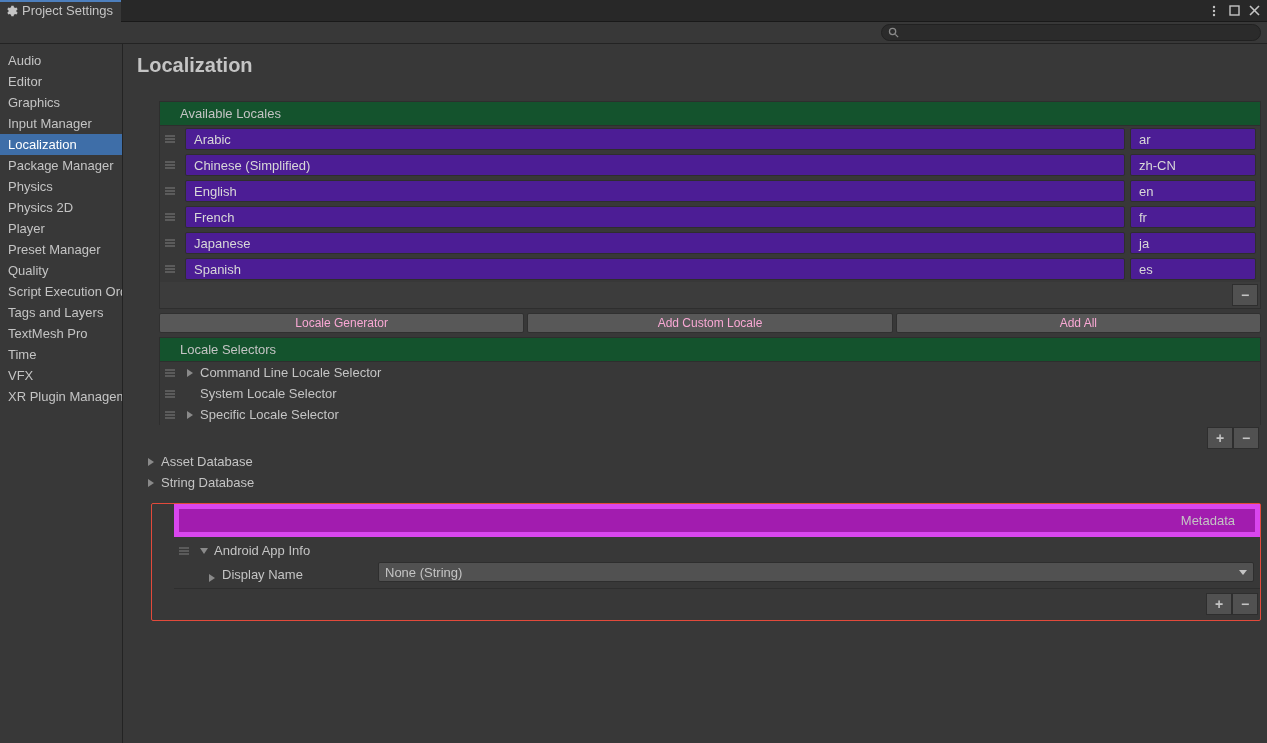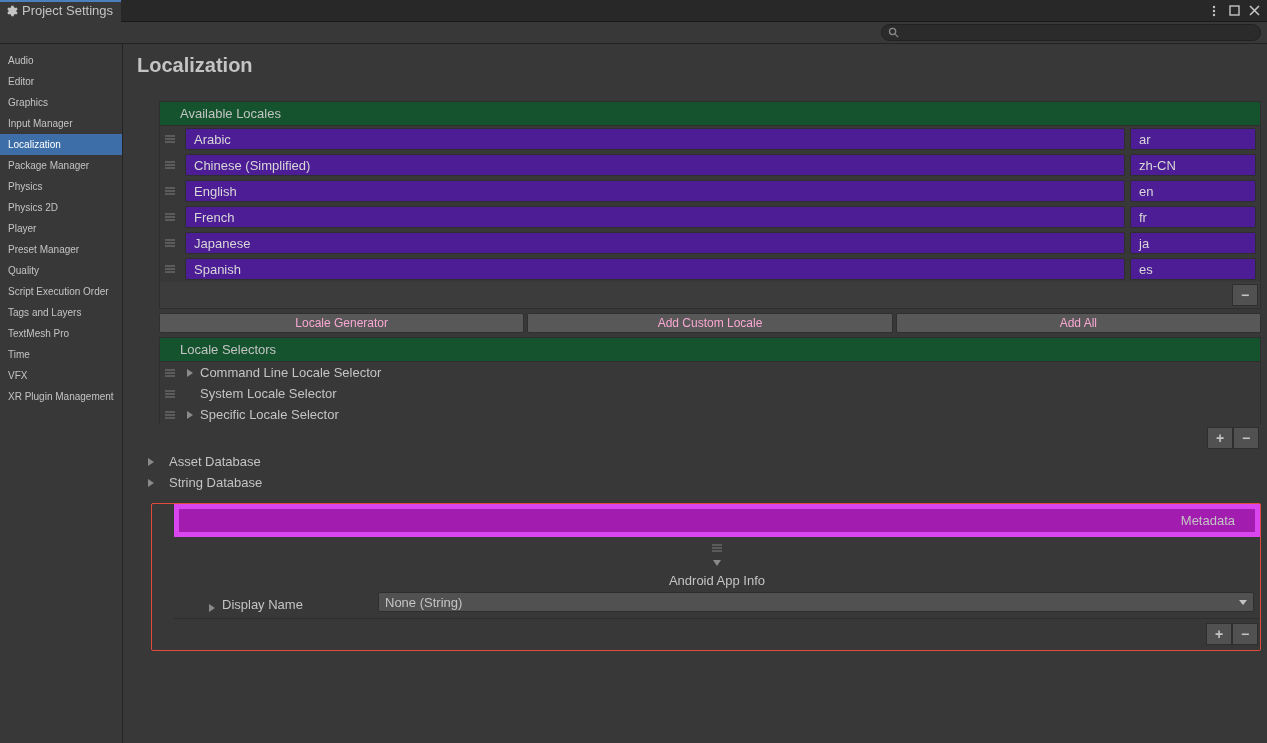--- a/index.html
+++ b/index.html
@@ -14,21 +14,21 @@
 .win-icon { width: 14px; height: 14px; display: inline-flex; align-items: center; justify-content: center; color: #c4c4c4; cursor: pointer; }
 
 
 .searchrow { height: 22px; background: #383838; display: flex; align-items: center; justify-content: flex-end; padding-right: 6px; border-bottom: 1px solid #232323; }
 .searchbox { width: 380px; height: 17px; background: #2b2b2b; border: 1px solid #212121; border-radius: 9px; display: flex; align-items: center; padding: 0 6px; gap: 4px; }
 .searchbox input { background: none; border: none; outline: none; color: #c4c4c4; width: 100%; font-size: 12px; }
 
 
 .main { display: flex; height: calc(100% - 44px); }
 .sidebar { width: 123px; background: #383838; border-right: 1px solid #232323; padding-top: 6px; overflow: hidden; }
-.side-item { padding: 1px 8px; font-size: 10px; line-height:19px; white-space: nowrap; cursor: pointer; }
+.side-item { padding: 1px 8px; font-size: 13px; line-height:19px; white-space: nowrap; cursor: pointer; }
 .side-item.selected { background: #3e6ea8; color: #fff; }
 
 .content { flex: 1; padding: 10px 6px 10px 14px; overflow: auto; }
 .page-title { font-size: 20px; font-weight: 600; color: #c4c4c4; margin-bottom: 24px; }
 
 .section-header { background: #14532d; border: 1px solid #2e2e2e; padding: 4px 20px; font-size: 13px; color: #c4c4c4; margin-left: 22px; }
 .rows-box { margin-left: 22px; border-left:1px solid #2e2e2e; border-right:1px solid #2e2e2e; }
 
 .locale-row { display: flex; align-items: center; gap: 5px; padding: 2px 4px 2px 0; }
 .drag-handle { width: 20px; color:#6a6a6a; display:flex; align-items:center; justify-content:center; cursor:grab; }
@@ -44,27 +44,27 @@
 .wide-btn { flex:1; height:20px; background:#585858; border:1px solid #303030; border-radius:2px; display:flex; align-items:center; justify-content:center; font-size:12px; color:#f9a8d4; cursor:pointer; }
 
 .selector-row { display:flex; align-items:center; padding:3px 4px 3px 0; gap:6px; }
 .selector-row .tri { width:10px; color:#8a8a8a; }
 .selector-label { font-size:13px; color:#c4c4c4; }
 .tri-svg { width:8px; height:8px; display:inline-block; }
 
 .plusminus-row { display:flex; justify-content:flex-end; margin-left:22px; gap:0; padding:2px; }
 .pm-btn { width:26px; height:22px; background:#515151; border:1px solid #2e2e2e; display:flex; align-items:center; justify-content:center; color:#c4c4c4; cursor:pointer; font-size:14px; font-weight:bold;}
 
-.foldout { display:flex; align-items:center; gap:14px; padding:3px 0 3px 10px; cursor:pointer; }
+.foldout { display:flex; align-items:center; gap:6px; padding:3px 0 3px 10px; cursor:pointer; }
 .foldout .tri-svg { fill:#8a8a8a; }
 
 .metadata-box { border:1px solid #e24a3b; border-radius:2px; margin-left:14px; margin-top:10px; padding-bottom:3px; }
 .meta-header { margin-left:22px; background:#a21caf; border:5px solid #d946ef; padding:4px 20px; font-size:13px;text-align:right; }
 .meta-content { margin-left:22px; padding:4px 0; }
-.meta-item-row { display:flex; align-items:center; gap:6px; padding:2px 0;flex-direction:column; }
+.meta-item-row { display:flex; align-items:center; gap:6px; padding:2px 0; }
 .meta-sub-row { display:flex; align-items:flex-end; gap:6px; padding:2px 0 2px 34px; }
 .dropdown-field { flex:1; height:20px; background:#515151; border:1px solid #2e2e2e; border-radius:2px; display:flex; align-items:center; justify-content:space-between; padding:0 6px; color:#c4c4c4; cursor:pointer; margin-right:6px;gap:15px;}
 
 .spacer { height:4px; }
 svg { display:block; }
 </style>
 </head>
 <body>
 
 <div class="tabbar">

